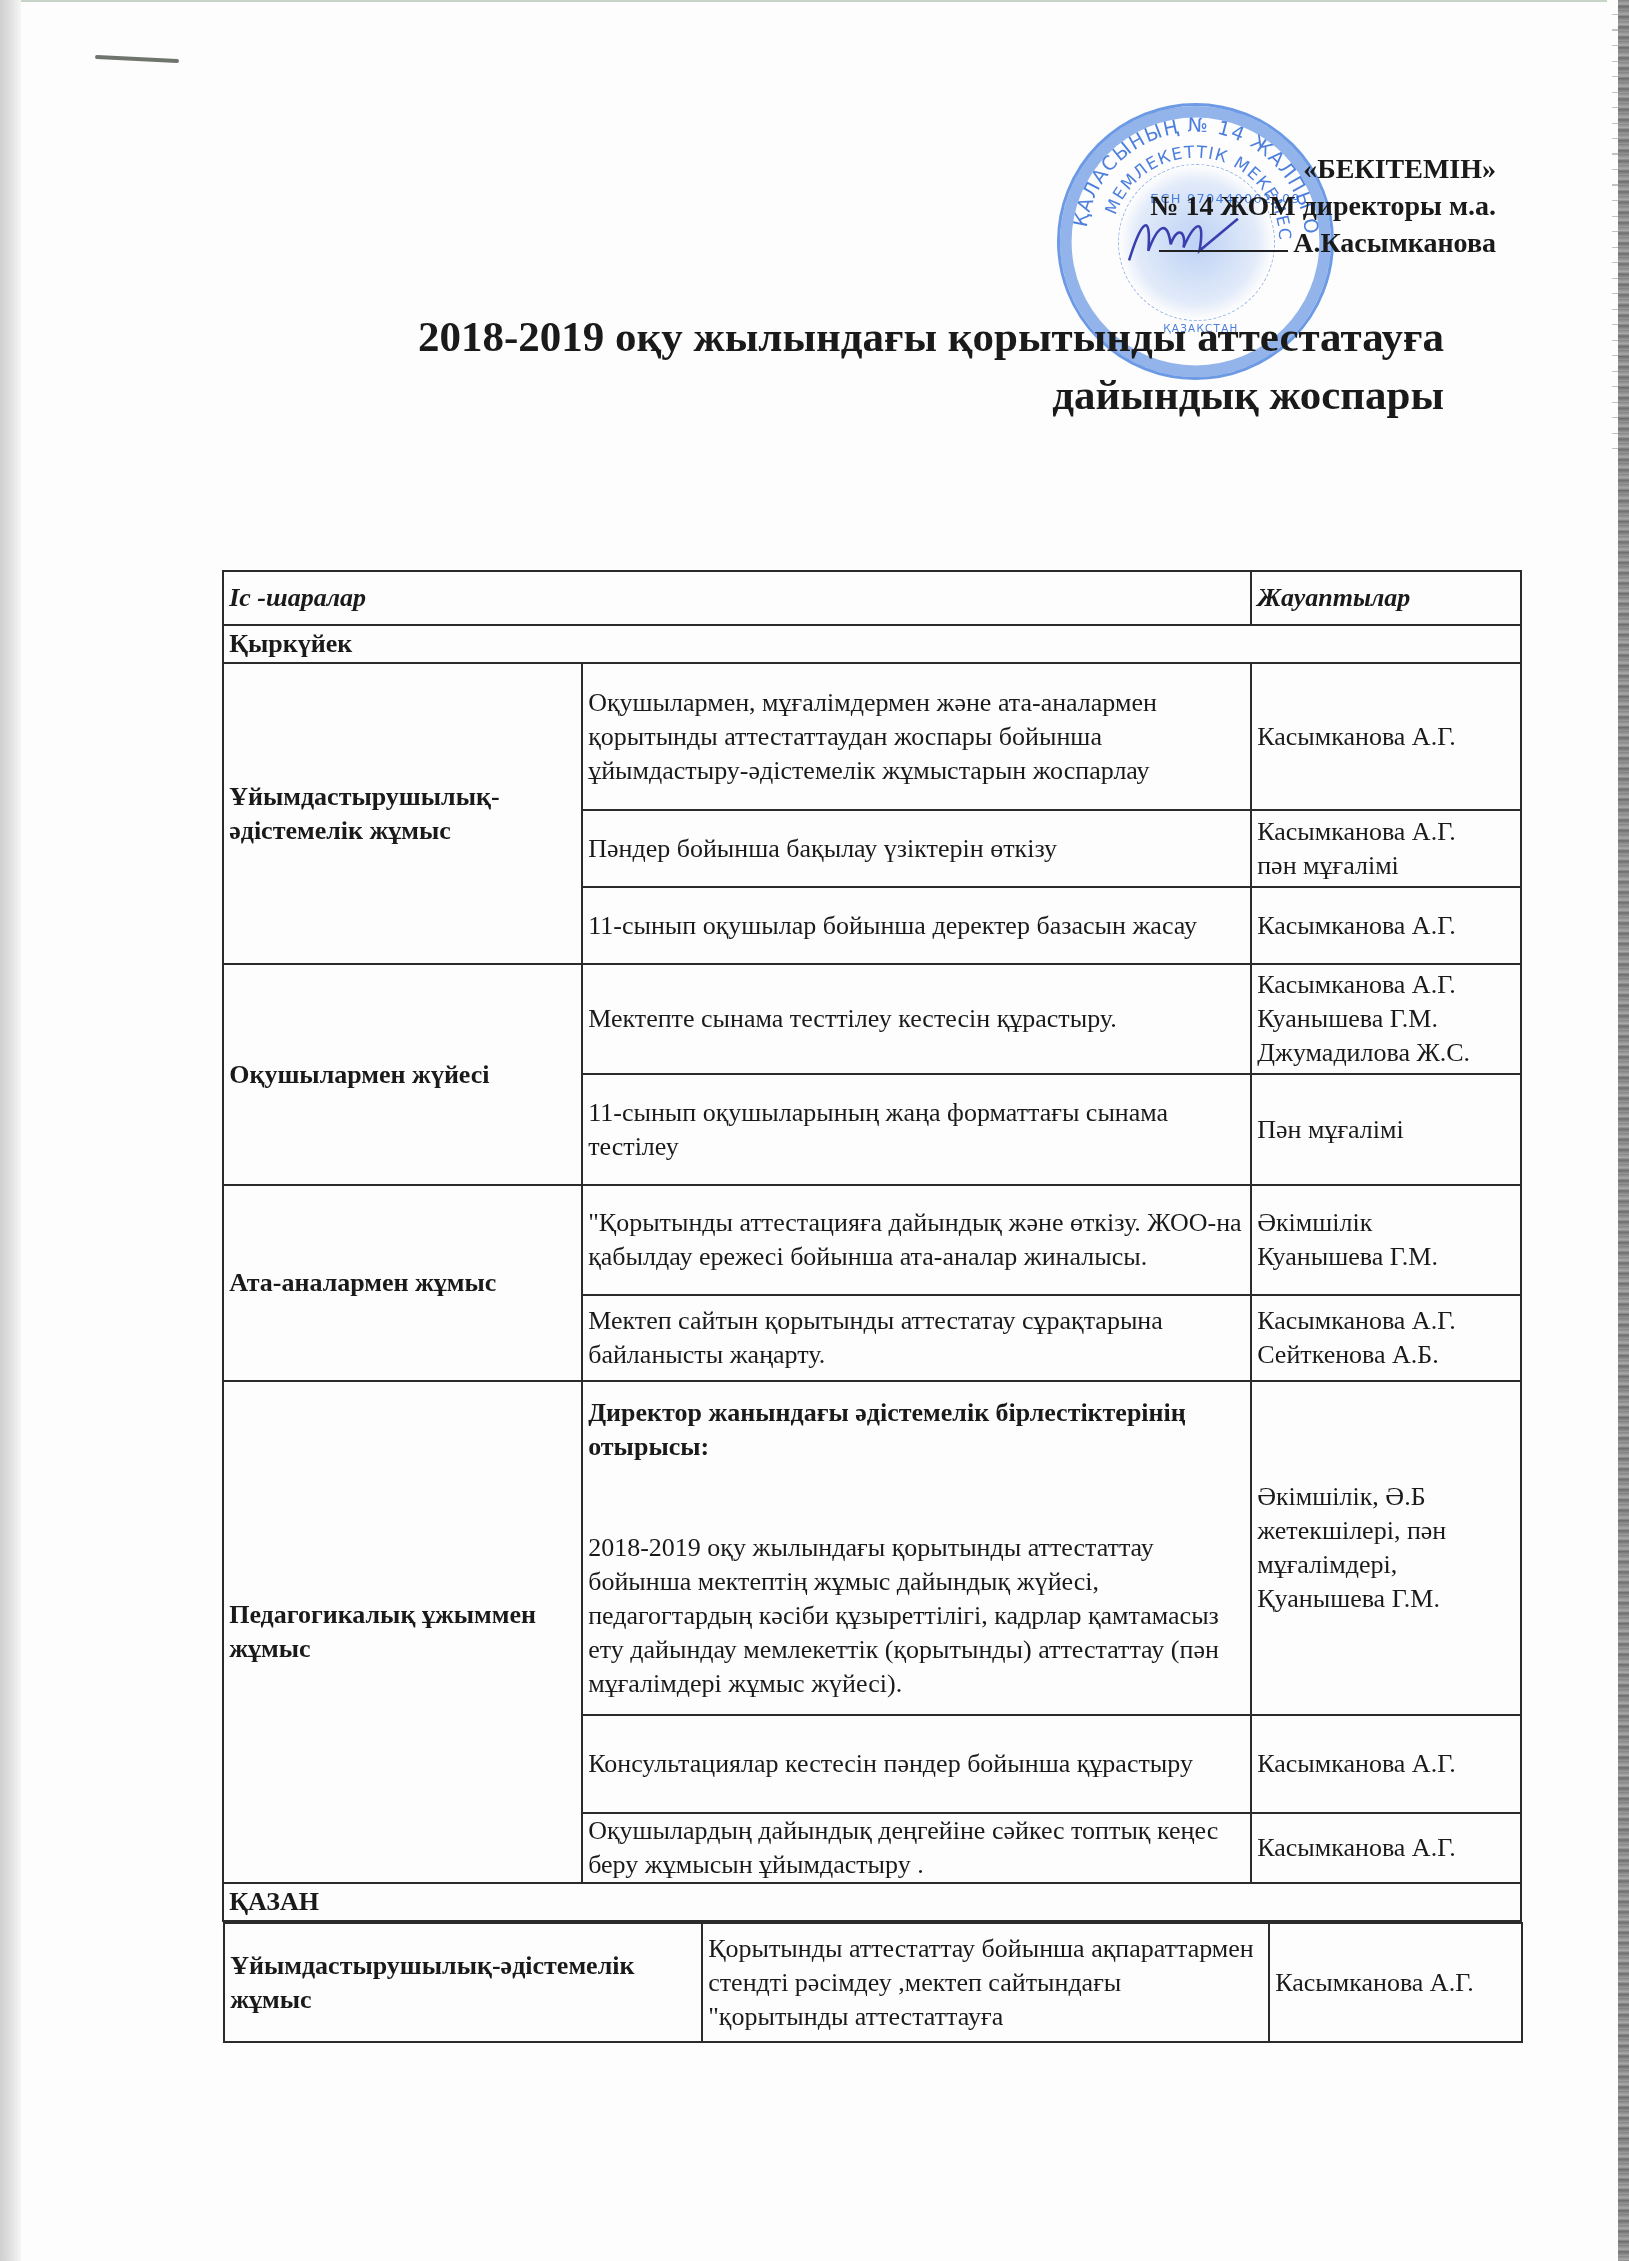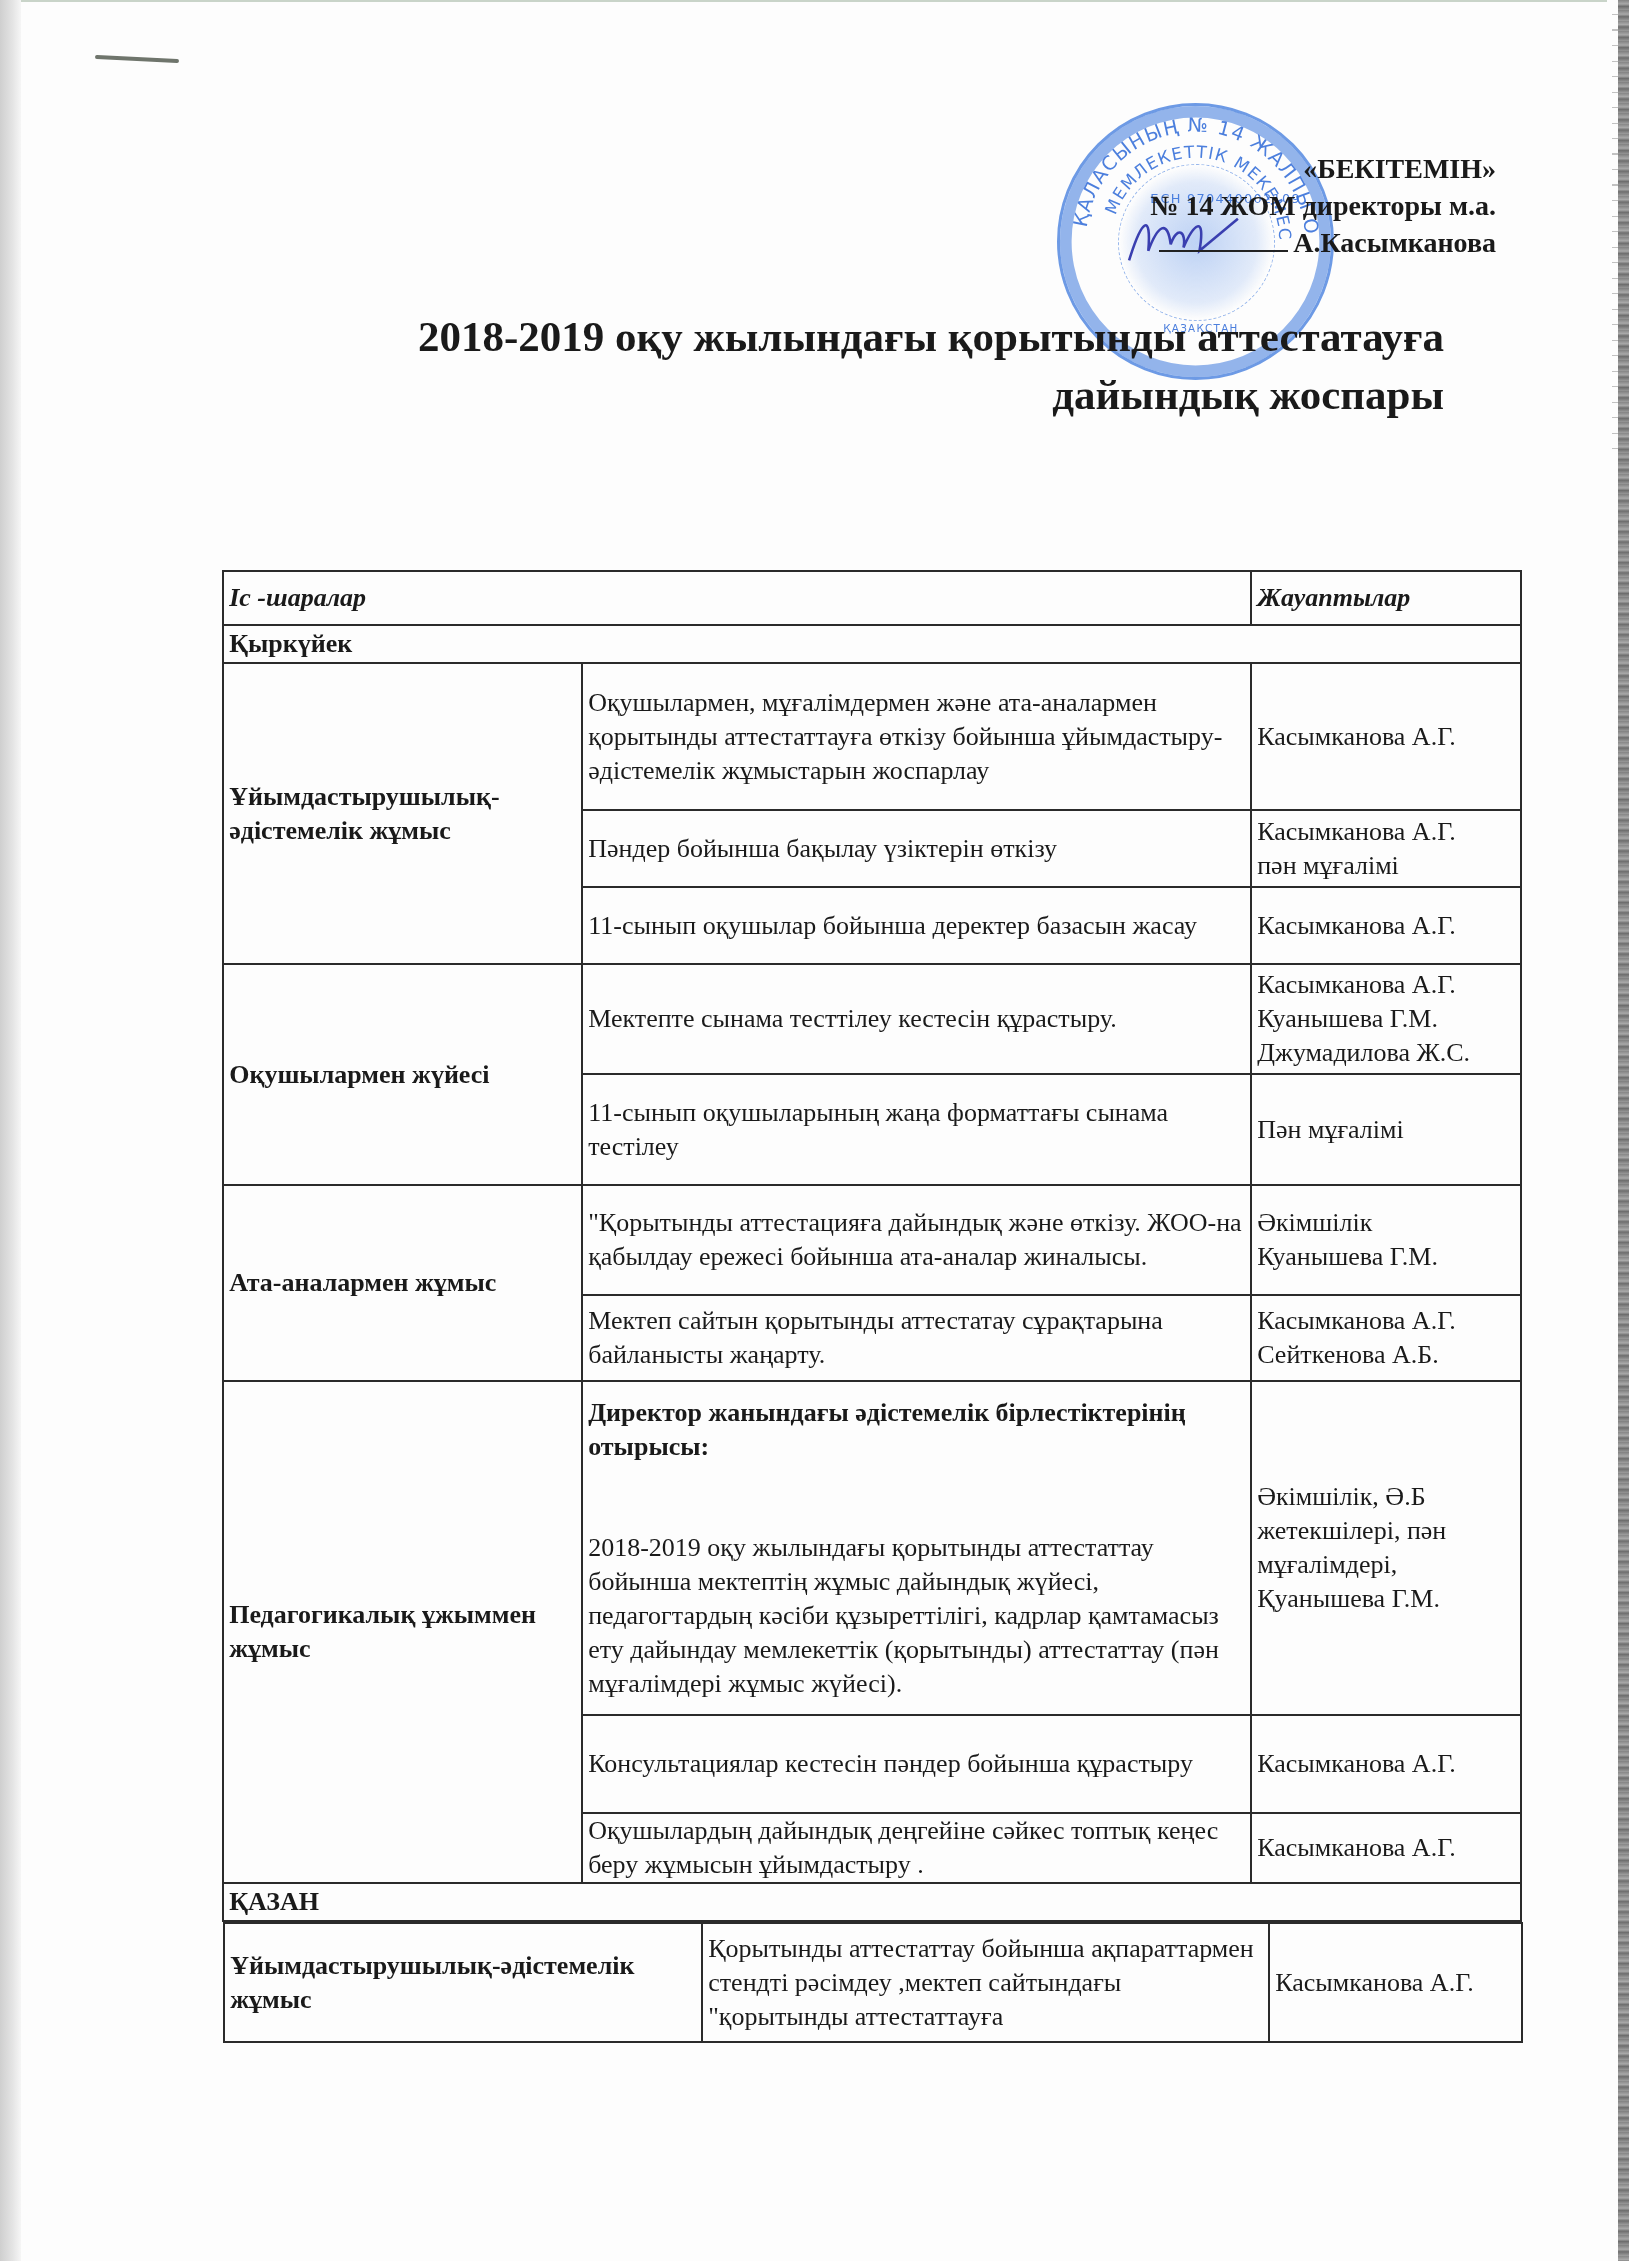--- a/index.html
+++ b/index.html
@@ -96,21 +96,21 @@
     <td colspan="2">Іс -шаралар</td>
     <td>Жауаптылар</td>
   </tr>
 
   <tr class="month">
     <td colspan="3">Қыркүйек</td>
   </tr>
 
   <tr style="height:147px">
     <td rowspan="3" class="cat">Ұйымдастырушылық-әдістемелік жұмыс</td>
-    <td class="left">Оқушылармен, мұғалімдермен және ата-аналармен қорытынды аттестаттауға өткізу бойынша ұйымдастыру-әдістемелік жұмыстарын жоспарлау</td>
+    <td class="left">Оқушылармен, мұғалімдермен және ата-аналармен қорытынды аттестаттаудан жоспары бойынша ұйымдастыру-әдістемелік жұмыстарын жоспарлау</td>
     <td>
           <span class="blk">Касымканова А.Г.</span>
         </td>
   </tr>
   <tr style="height:77px">
     <td>Пәндер бойынша бақылау үзіктерін өткізу</td>
     <td>
       <span class="blk">Касымканова А.Г.</span>
       <span class="blk">пән мұғалімі</span>
     </td>

